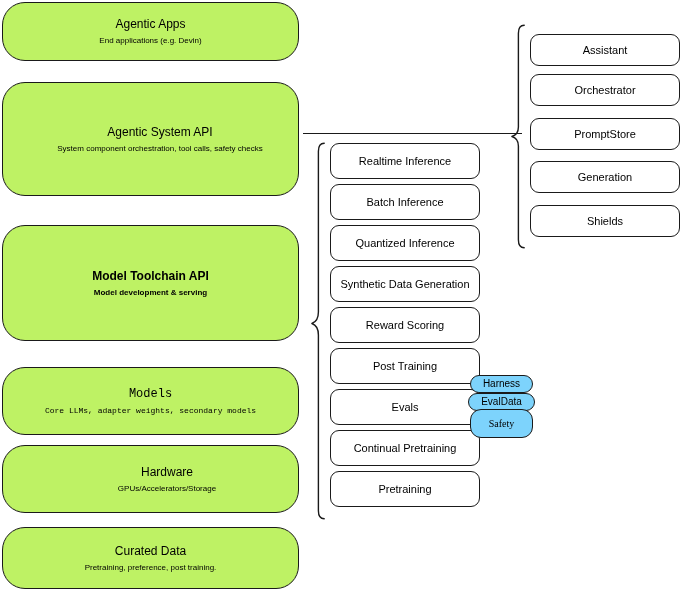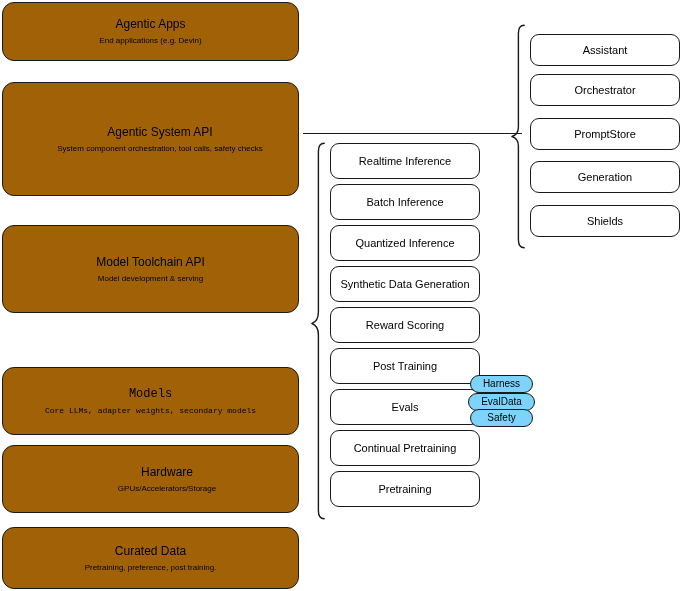--- a/index.html
+++ b/index.html
@@ -18,22 +18,22 @@
     height: 591px;
     background: #ffffff;
     overflow: hidden;
   }
 
   
   .stack-box {
     position: absolute;
     box-sizing: border-box;
     border: 1px solid #1a1a1a;
-    border-radius: 12px;
-    background: #a16207;
+    border-radius: 23px;
+    background: #bef264;
     display: flex;
     flex-direction: column;
     align-items: center;
     justify-content: center;
     text-align: center;
   }
   .stack-title {
     font-size: 12px;
     line-height: 15px;
     color: #000000;
@@ -110,21 +110,21 @@
   <div class="stack-box" style="left:2px; top:2px; width:297px; height:59px;">
     <div class="stack-title">Agentic Apps</div>
     <div class="stack-sub">End applications (e.g. Devin)</div>
   </div>
 
   <div class="stack-box" style="left:2px; top:82px; width:297px; height:114px;padding-left:19px;">
     <div class="stack-title">Agentic System API</div>
     <div class="stack-sub">System component orchestration, tool calls, safety checks</div>
   </div>
 
-  <div class="stack-box" style="left:2px; top:225px; width:297px; height:88px;">
+  <div class="stack-box" style="left:2px; top:225px; width:297px; height:116px;font-weight:bold;">
     <div class="stack-title">Model Toolchain API</div>
     <div class="stack-sub">Model development &amp; serving</div>
   </div>
 
   <div class="stack-box" style="left:2px; top:367px; width:297px; height:68px;font-family:Liberation Mono, monospace;">
     <div class="stack-title">Models</div>
     <div class="stack-sub">Core LLMs, adapter weights, secondary models</div>
   </div>
 
   <div class="stack-box" style="left:2px; top:445px; width:297px; height:68px;padding-left:33px;">
@@ -194,17 +194,17 @@
   <div class="chip" style="left:330px; top:471px; width:150px; height:36px;">
     <span>Pretraining</span>
   </div>
 
   <div class="badge" style="left:470px; top:375px; width:63px; height:18px;">
     <span>Harness</span>
   </div>
   <div class="badge" style="left:468px; top:393px; width:67px; height:18px;">
     <span>EvalData</span>
   </div>
-  <div class="badge" style="left:470px; top:409px; width:63px; height:18px;">
+  <div class="badge" style="left:470px; top:409px; width:63px; height:29px;font-family:Liberation Serif, serif;">
     <span>Safety</span>
   </div>
 
 </div>
 
 </body></html>

